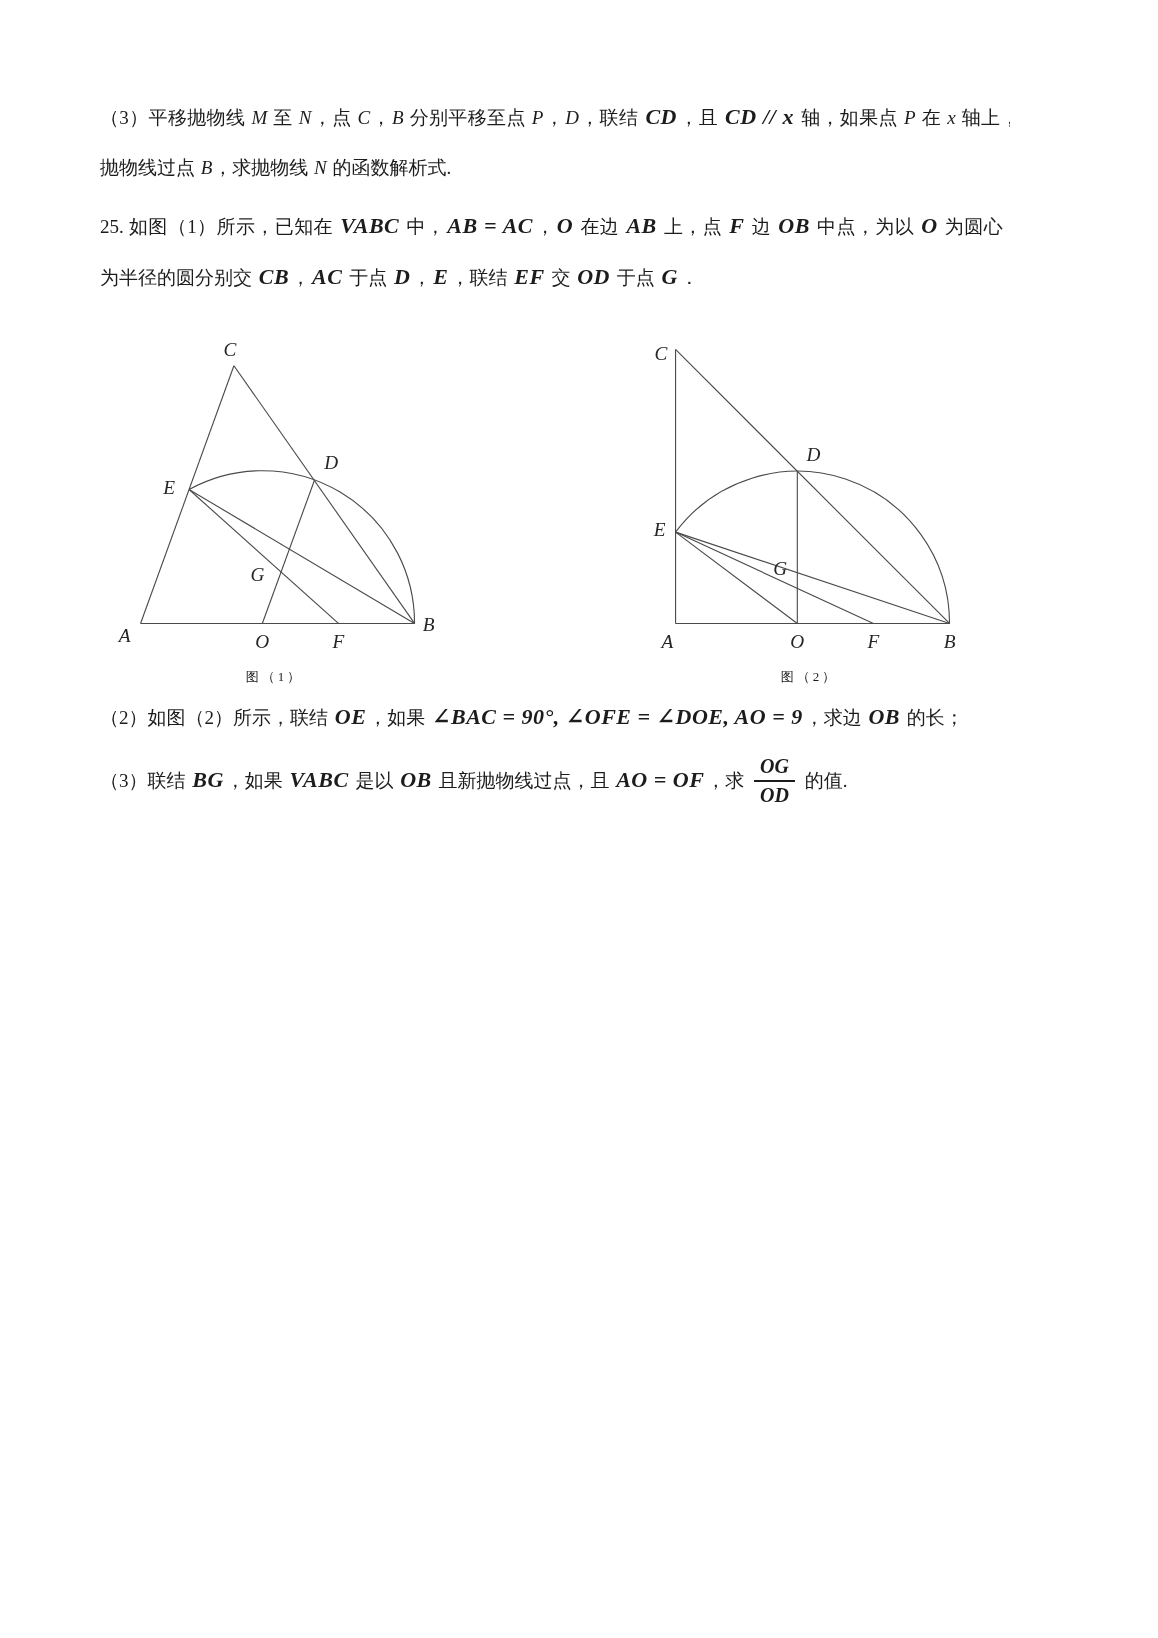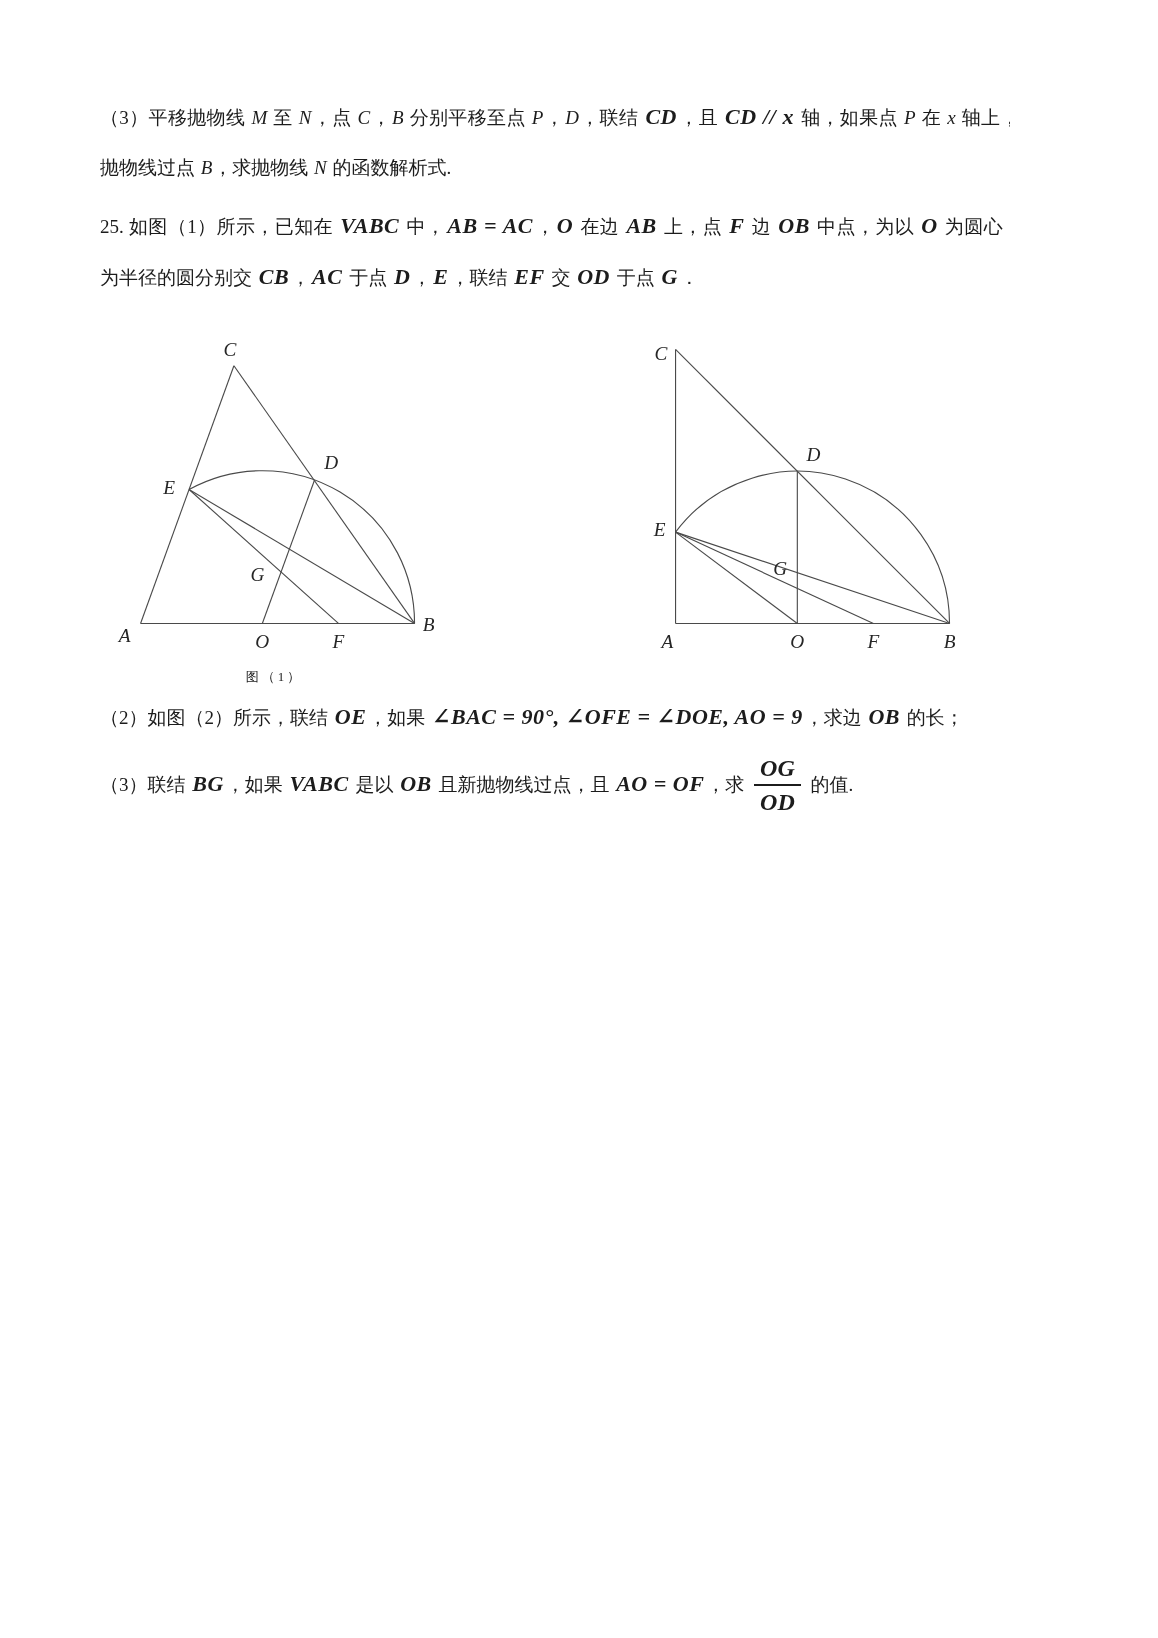--- a/index.html
+++ b/index.html
@@ -13,21 +13,21 @@
   .cn { font-family:"Liberation Serif","DejaVu Serif",serif; }
   .mi { font-style:italic; font-size:19px; padding:0 1px; }
   .mb { font-style:italic; font-weight:bold; font-size:22px; padding:0 2px; letter-spacing:0.5px; }
   .figures { display:flex; justify-content:space-between; width:880px; margin:16px 0 6px 2px; }
   figure { margin:0; text-align:center; }
   figure svg { display:block; }
   figcaption { font-size:13px; margin-top:8px; letter-spacing:3px; color:#1c1c1c; }
   .q { margin-bottom:12px; }
   .frac {
     display:inline-block; vertical-align:middle; text-align:center;
-    font-weight:bold; font-style:italic; font-size:24px; line-height:1.25;
+    font-weight:bold; font-style:italic; font-size:20px; line-height:1.25;
     margin:0 5px; position:relative; top:-2px;
   }
   .frac .num { display:block; border-bottom:2px solid #1c1c1c; padding:0 6px 1px 6px; }
   .frac .den { display:block; padding-top:1px; }
   .fig-label { font-family:"Liberation Serif","DejaVu Serif",serif; font-style:italic; font-size:19px; fill:#262626; }
 </style>
 </head>
 <body>
 
 <div class="page">
@@ -80,20 +80,21 @@
             <text x="30" y="40" text-anchor="end">C</text>
             <text x="167" y="140" text-anchor="start">D</text>
             <text x="28" y="214" text-anchor="end">E</text>
             <text x="148" y="252" text-anchor="end">G</text>
             <text x="30" y="324" text-anchor="middle">A</text>
             <text x="158" y="324" text-anchor="middle">O</text>
             <text x="233" y="324" text-anchor="middle">F</text>
             <text x="308" y="324" text-anchor="middle">B</text>
           </g>
         </svg>
+        <figcaption>图（2）</figcaption>
       </figure>
 
     </div>
 
     <p class="para q"><span class="cn">（2）如图（2）所示，联结 </span><span class="mb">OE</span><span class="cn">，如果 </span><span class="mb">∠BAC = 90°, ∠OFE = ∠DOE, AO = 9</span><span class="cn">，求边 </span><span class="mb">OB</span><span class="cn"> 的长；</span></p>
     <p class="para q"><span class="cn">（3）联结 </span><span class="mb">BG</span><span class="cn">，如果 </span><span class="mb">VABC</span><span class="cn"> 是以 </span><span class="mb">OB</span><span class="cn"> 且新抛物线过点，且 </span><span class="mb">AO = OF</span><span class="cn">，求 </span><span class="frac"><span class="num">OG</span><span class="den">OD</span></span><span class="cn"> 的值.</span></p>
 
   </div>
 </div>
 

